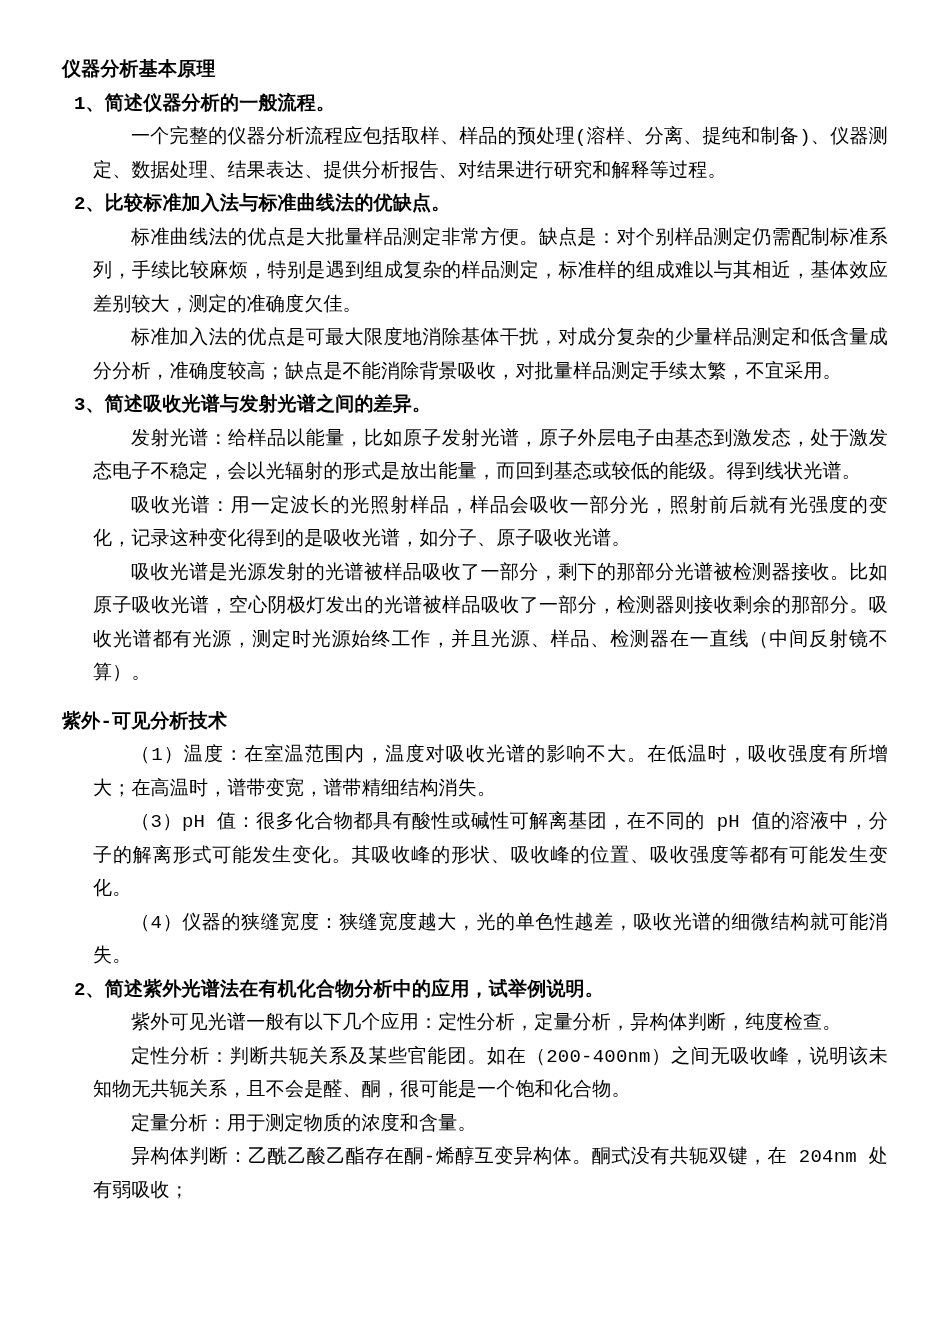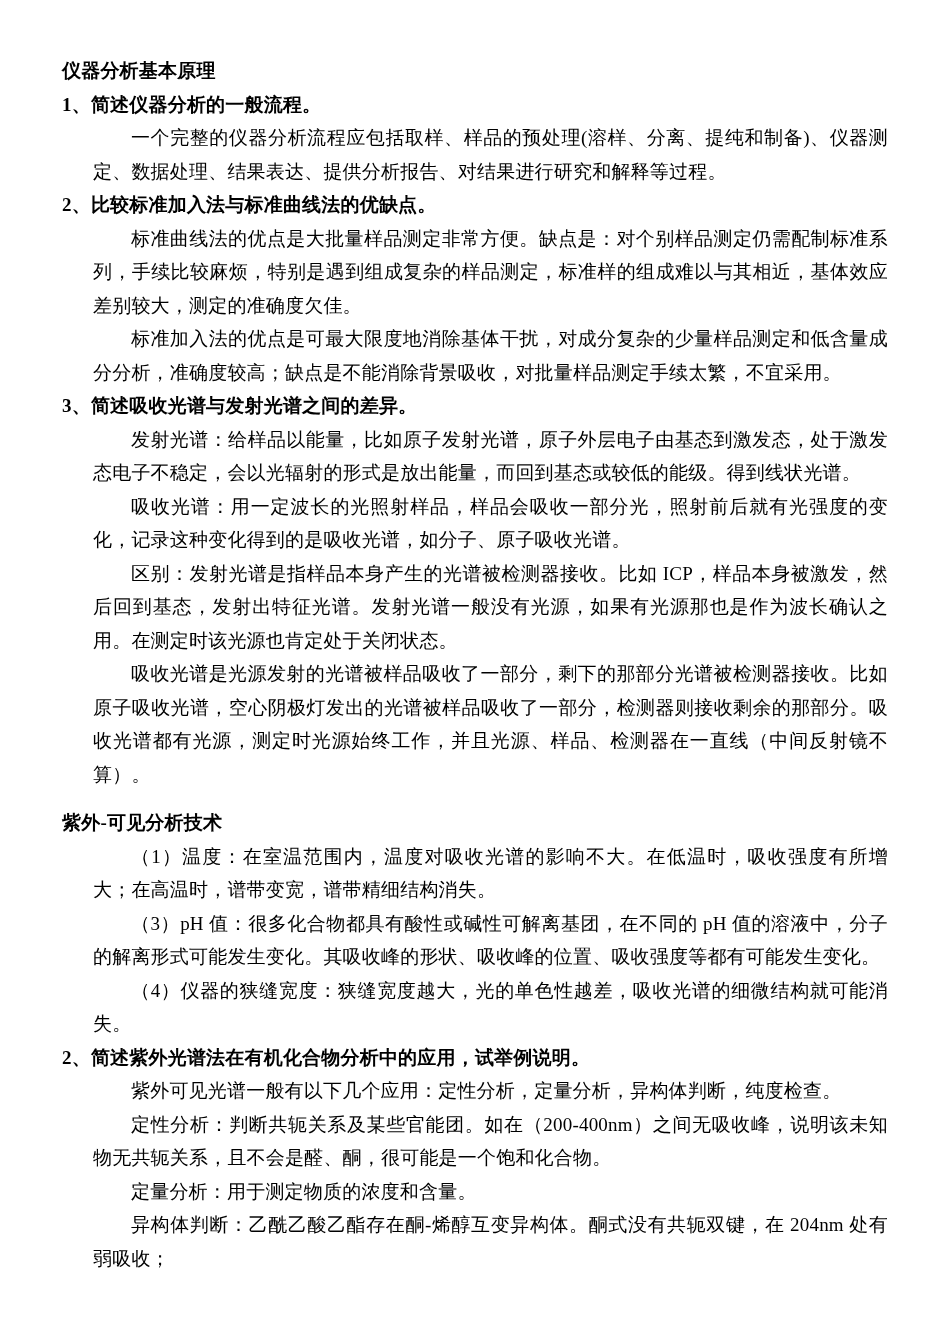--- a/index.html
+++ b/index.html
@@ -17,52 +17,53 @@
     background: #ffffff;
     padding: 54px 62px 20px 62px;
   }
   .doc-content { width: 100%; }
   .doc-block {
     font-size: 19px;
     line-height: 33.5px;
     text-align: justify;
     letter-spacing: 0.2px;
     word-break: break-all;
+    font-family: Liberation Mono, monospace;
   }
   .doc-block.title {
     font-weight: bold;
     text-align: left;
   }
   .doc-block.title:not(:first-child) {
     margin-top: 15px; 
   }
   .doc-block.question {
     font-weight: bold;
     text-align: left;
+    margin-left: 12px;
   }
   .doc-block.para {
     text-indent: 2em;
     margin-left: 31px;
   }
 </style>
 </head>
 <body style="background: rgb(255, 255, 255); color: rgb(0, 0, 0);">
 
 <div class="page">
   <div class="doc-content" id="doc-content">
       <p class="doc-block title">仪器分析基本原理</p>
       <p class="doc-block question">1、简述仪器分析的一般流程。</p>
       <p class="doc-block para">一个完整的仪器分析流程应包括取样、样品的预处理(溶样、分离、提纯和制备)、仪器测定、数据处理、结果表达、提供分析报告、对结果进行研究和解释等过程。</p>
       <p class="doc-block question">2、比较标准加入法与标准曲线法的优缺点。</p>
       <p class="doc-block para">标准曲线法的优点是大批量样品测定非常方便。缺点是：对个别样品测定仍需配制标准系列，手续比较麻烦，特别是遇到组成复杂的样品测定，标准样的组成难以与其相近，基体效应差别较大，测定的准确度欠佳。</p>
       <p class="doc-block para">标准加入法的优点是可最大限度地消除基体干扰，对成分复杂的少量样品测定和低含量成分分析，准确度较高；缺点是不能消除背景吸收，对批量样品测定手续太繁，不宜采用。</p>
       <p class="doc-block question">3、简述吸收光谱与发射光谱之间的差异。</p>
       <p class="doc-block para">发射光谱：给样品以能量，比如原子发射光谱，原子外层电子由基态到激发态，处于激发态电子不稳定，会以光辐射的形式是放出能量，而回到基态或较低的能级。得到线状光谱。</p>
       <p class="doc-block para">吸收光谱：用一定波长的光照射样品，样品会吸收一部分光，照射前后就有光强度的变化，记录这种变化得到的是吸收光谱，如分子、原子吸收光谱。</p>
-      <p class="doc-block para">区别：发射光谱是指样品本身产生的光谱被检测器接收。比如 ICP，样品本身被激发，然后回到基态，发射出特征光谱。发射光谱一般没有光源，如果有光源那也是作为波长确认之用。在测定时该光源也肯定处于关闭状态。</p>
       <p class="doc-block para">吸收光谱是光源发射的光谱被样品吸收了一部分，剩下的那部分光谱被检测器接收。比如原子吸收光谱，空心阴极灯发出的光谱被样品吸收了一部分，检测器则接收剩余的那部分。吸收光谱都有光源，测定时光源始终工作，并且光源、样品、检测器在一直线（中间反射镜不算）。</p>
       <p class="doc-block title">紫外-可见分析技术</p>
       <p class="doc-block para">（1）温度：在室温范围内，温度对吸收光谱的影响不大。在低温时，吸收强度有所增大；在高温时，谱带变宽，谱带精细结构消失。</p>
       <p class="doc-block para">（3）pH 值：很多化合物都具有酸性或碱性可解离基团，在不同的 pH 值的溶液中，分子的解离形式可能发生变化。其吸收峰的形状、吸收峰的位置、吸收强度等都有可能发生变化。</p>
       <p class="doc-block para">（4）仪器的狭缝宽度：狭缝宽度越大，光的单色性越差，吸收光谱的细微结构就可能消失。</p>
       <p class="doc-block question">2、简述紫外光谱法在有机化合物分析中的应用，试举例说明。</p>
       <p class="doc-block para">紫外可见光谱一般有以下几个应用：定性分析，定量分析，异构体判断，纯度检查。</p>
       <p class="doc-block para">定性分析：判断共轭关系及某些官能团。如在（200-400nm）之间无吸收峰，说明该未知物无共轭关系，且不会是醛、酮，很可能是一个饱和化合物。</p>
       <p class="doc-block para">定量分析：用于测定物质的浓度和含量。</p>
       <p class="doc-block para">异构体判断：乙酰乙酸乙酯存在酮-烯醇互变异构体。酮式没有共轭双键，在 204nm 处有弱吸收；</p>

